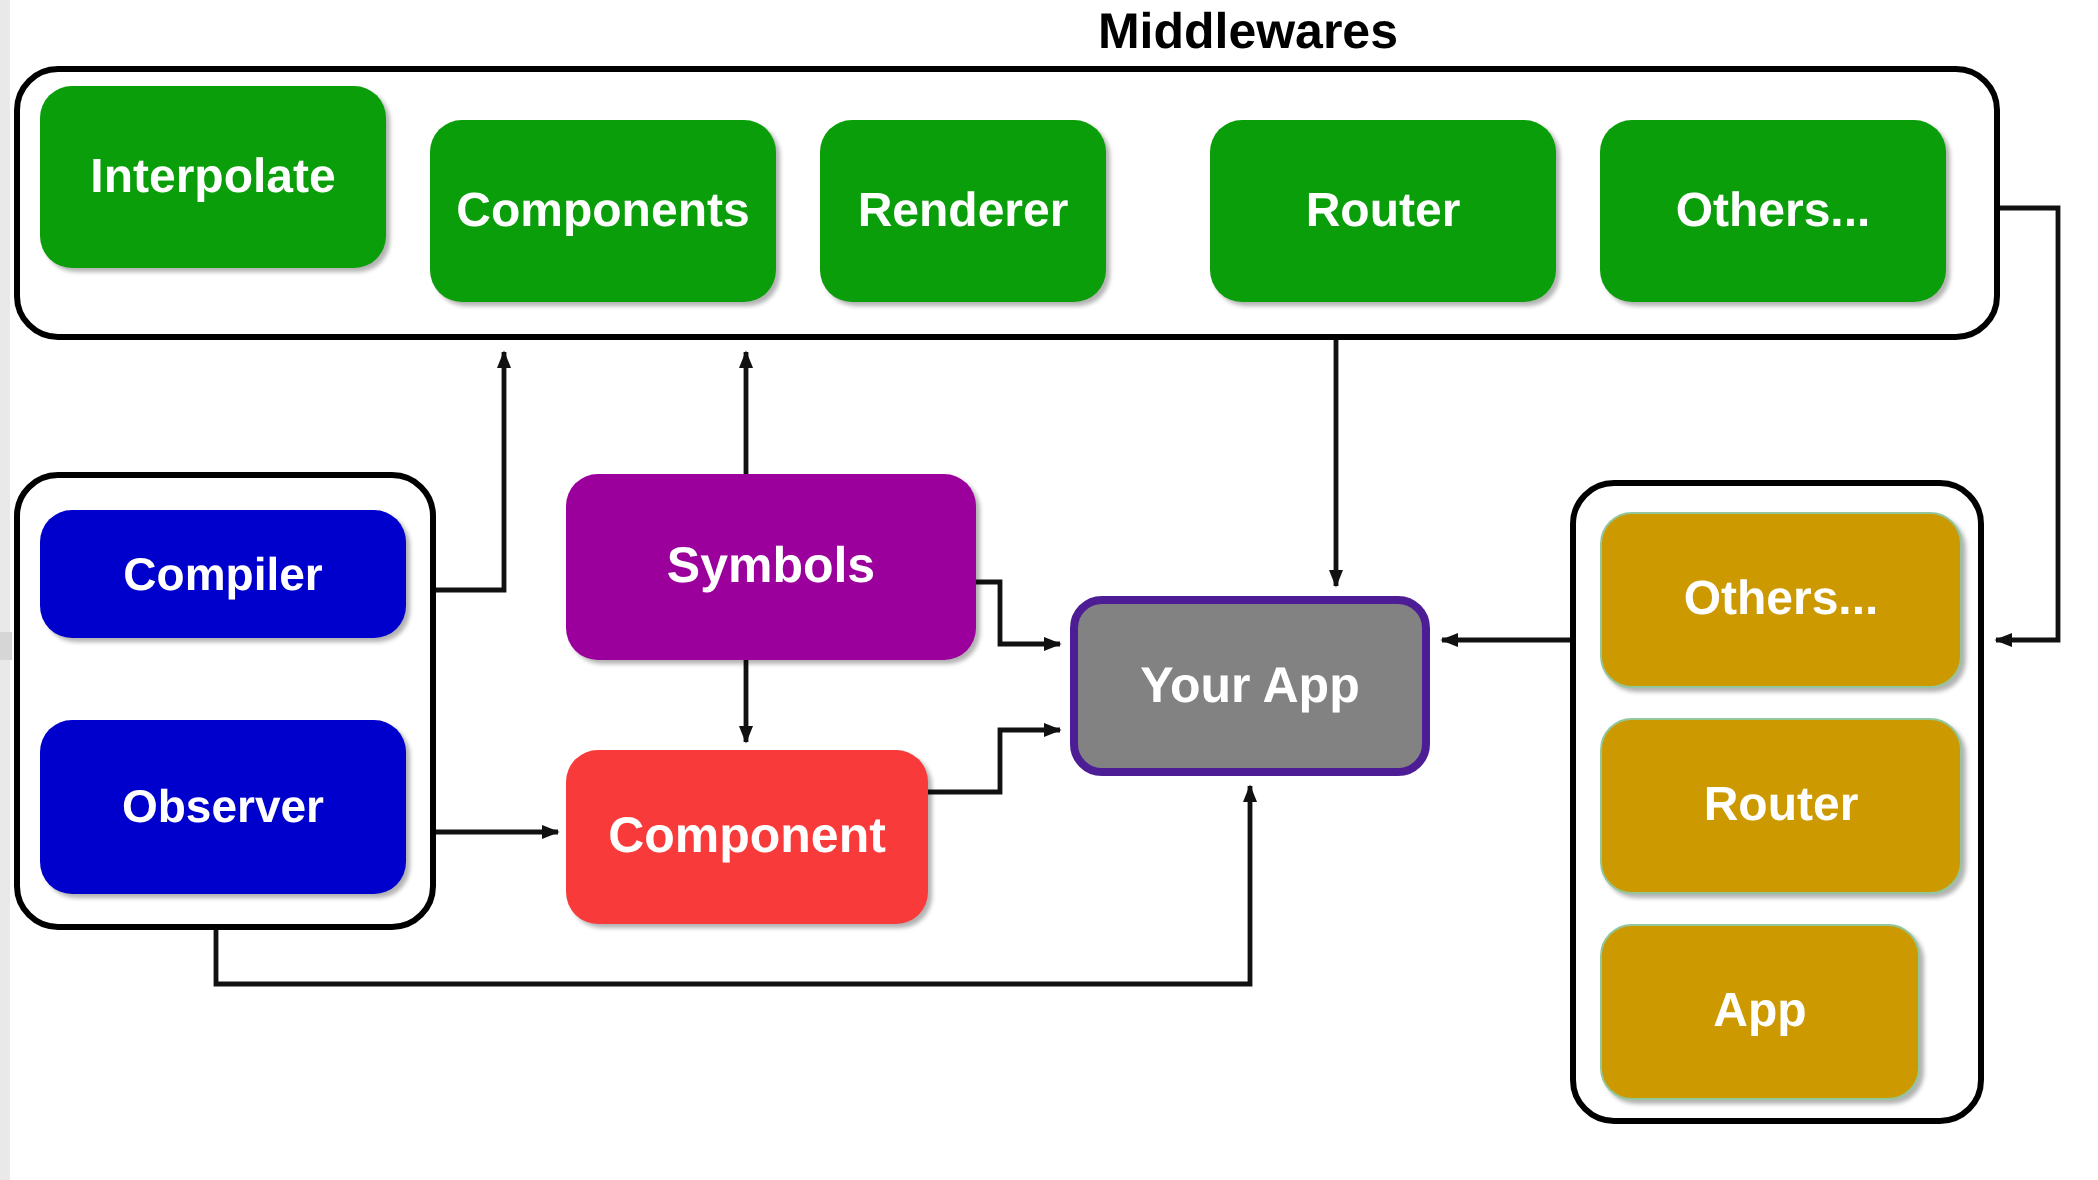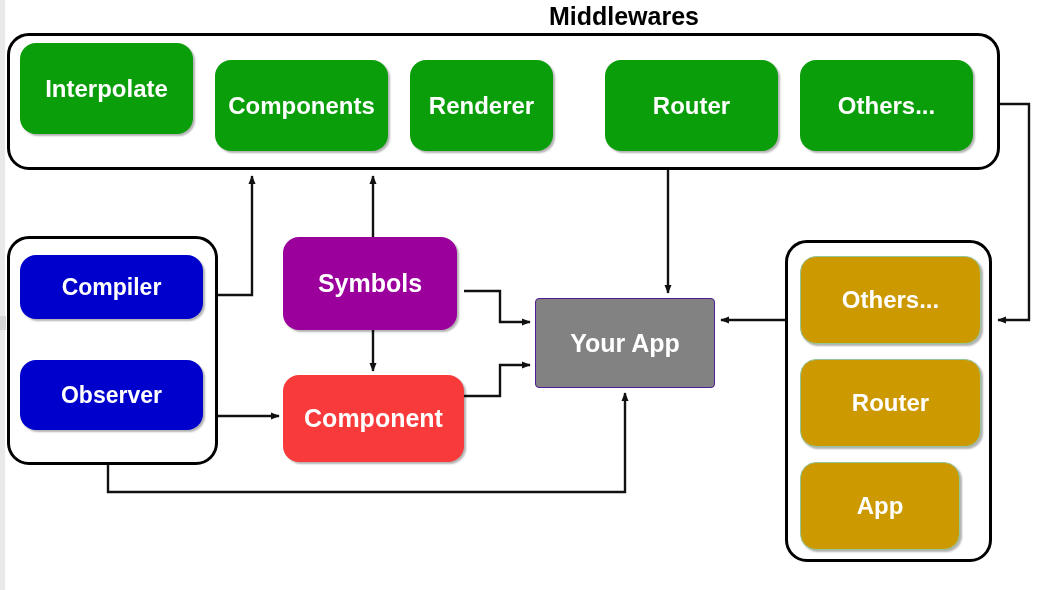--- a/index.html
+++ b/index.html
@@ -28,21 +28,21 @@
   }
 
   .node{
     position:absolute;box-sizing:border-box;display:flex;
     align-items:center;justify-content:center;
     color:#ffffff;font-weight:bold;text-align:center;
     border-radius:14px;line-height:1.05;
   }
   .node.shadowed{box-shadow:2px 2px 2px rgba(0,0,0,0.30);}
   .node.gold{border-radius:16px;border:1px solid #93c79b;}
-  .node.gray{border:1px solid #4c1d95;border-radius:4px;}
+  .node.gray{border:4px solid #4c1d95;border-radius:16px;}
   .node.green{border-radius:16px;}
   .node.blue{border-radius:16px;}
   .node.purple{border-radius:16px;}
   .node.red{border-radius:16px;}
 </style>
 </head>
 <body>
 
 <div id="canvas">
 
@@ -98,25 +98,25 @@
   <div class="node green shadowed" style="left:800px;top:60px;width:173px;height:91px;background:#0a9f0a;font-size:24px;">
     <span>Others...</span>
   </div>
 
 
   <div class="container-box" style="left:7px;top:236px;width:211px;height:229px;"></div>
 
   <div class="node blue shadowed" style="left:20px;top:255px;width:183px;height:64px;background:#0000cc;font-size:23px;">
     <span>Compiler</span>
   </div>
-  <div class="node blue shadowed" style="left:20px;top:360px;width:183px;height:70px;background:#0000cc;font-size:23px;">
+  <div class="node blue shadowed" style="left:20px;top:360px;width:183px;height:87px;background:#0000cc;font-size:23px;">
     <span>Observer</span>
   </div>
 
-  <div class="node purple shadowed" style="left:283px;top:237px;width:174px;height:93px;background:#9c009c;font-size:25px;">
+  <div class="node purple shadowed" style="left:283px;top:237px;width:205px;height:93px;background:#9c009c;font-size:25px;">
     <span>Symbols</span>
   </div>
 
   <div class="node red shadowed" style="left:283px;top:375px;width:181px;height:87px;background:#f93a3a;font-size:25px;">
     <span>Component</span>
   </div>
 
   <div class="node gray" style="left:535px;top:298px;width:180px;height:90px;background:#828282;font-size:25px;">
     <span>Your App</span>
   </div>

